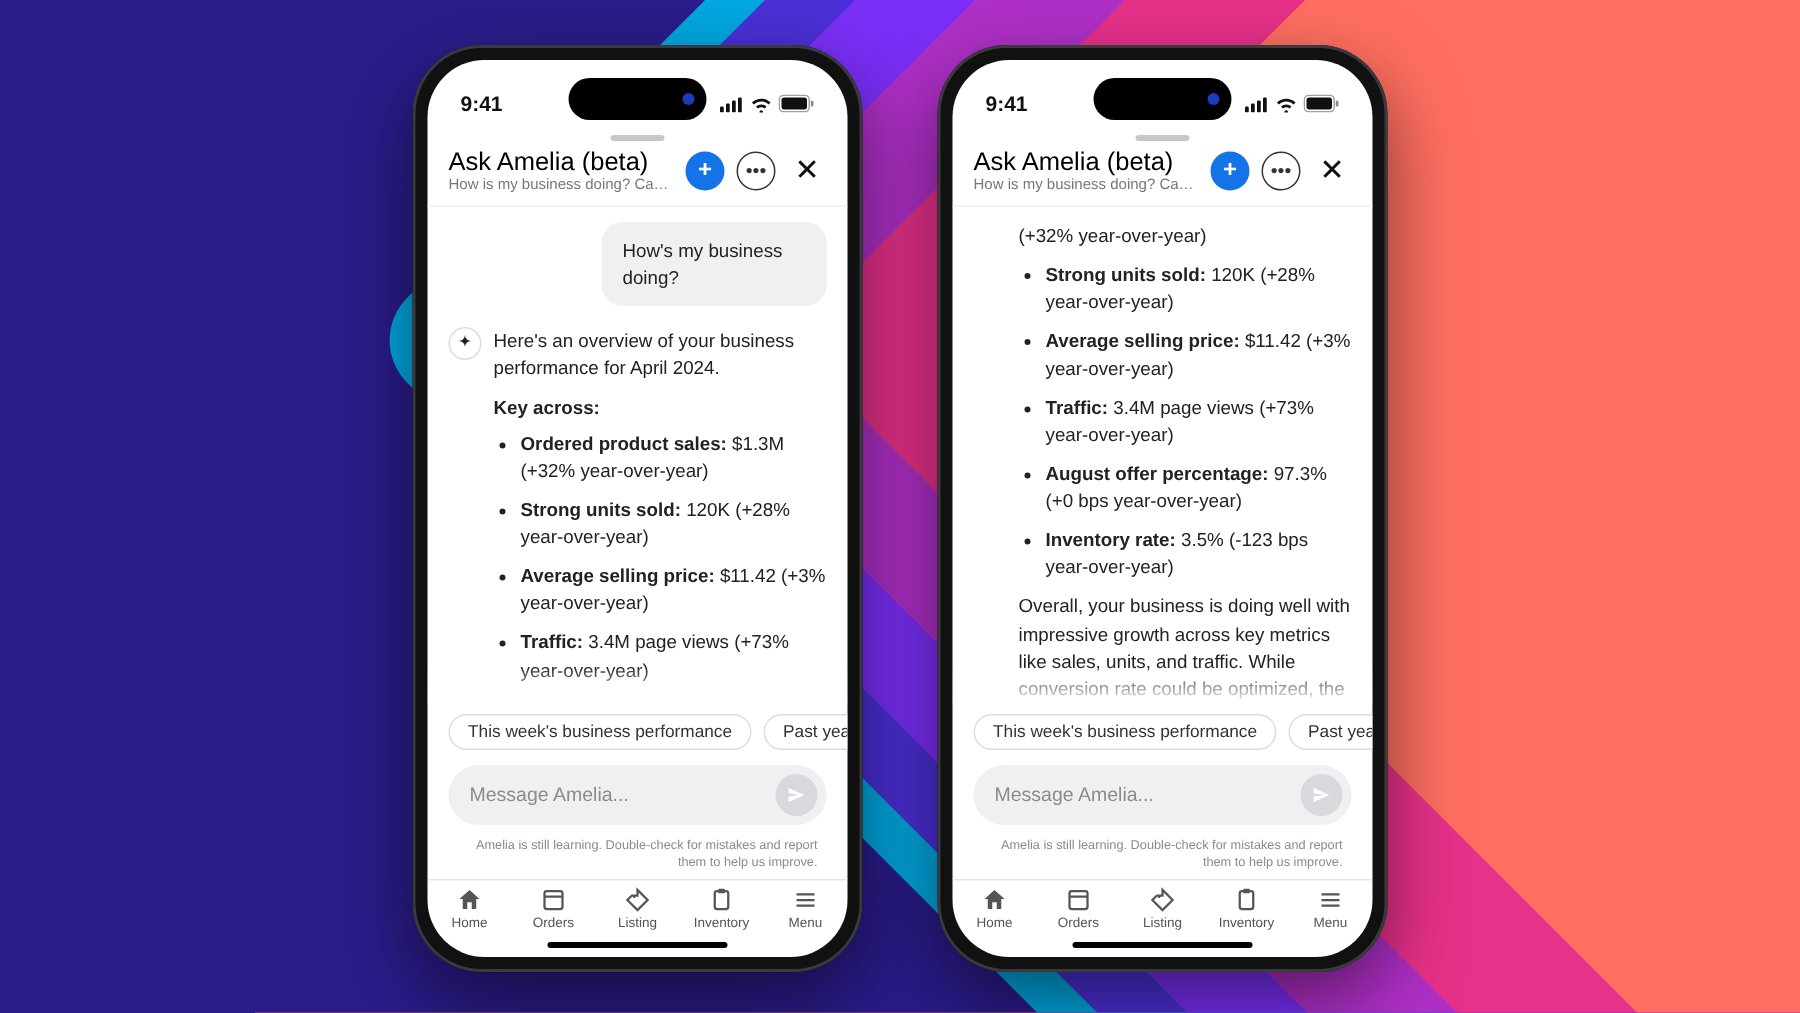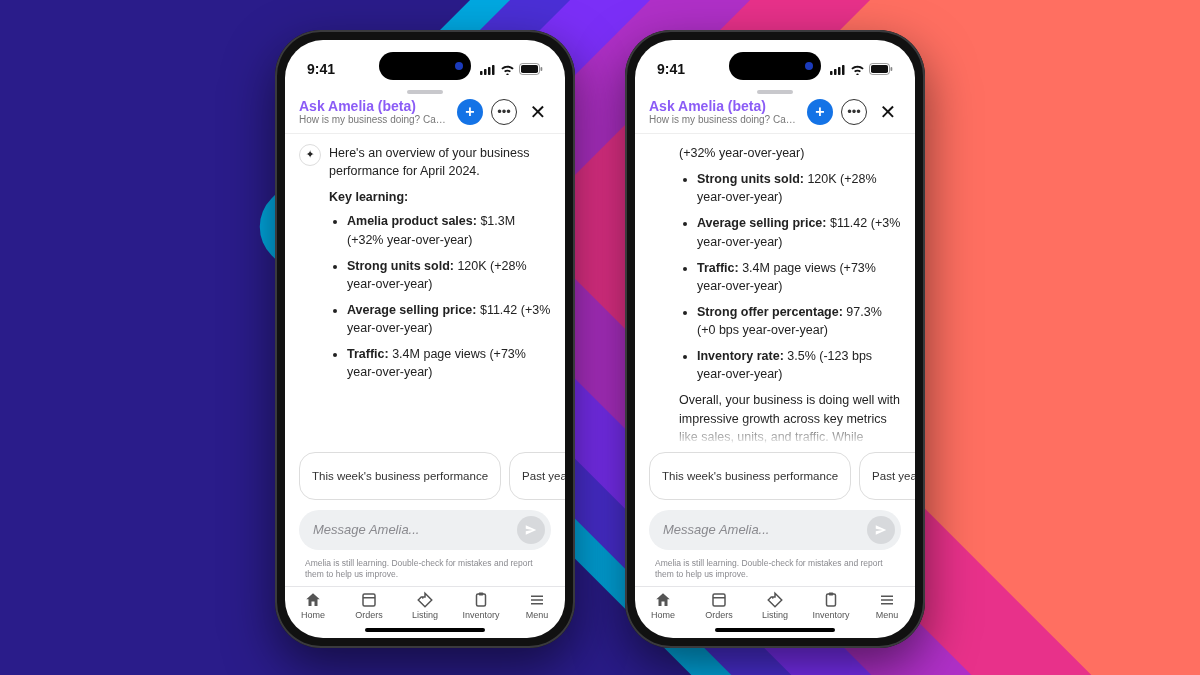--- a/index.html
+++ b/index.html
@@ -51,21 +51,21 @@
   .sb-right { display:flex; gap:4px; align-items:center; }
   .sb-right svg { display:block; }
 
   .grabber { width:36px; height:4px; background:#c8c8cc; border-radius:2px; margin:6px auto 4px; }
 
   .sheet-header {
     display:flex; align-items:center; padding:0 14px 8px; gap:8px;
     border-bottom:1px solid #eee;
   }
   .sh-titles { flex:1; min-width:0; }
-  .sh-title { font-weight:700; font-size:14px; color:#8b5cf6; }
+  .sh-title { font-weight:400; font-size:17px; color:#000000; }
   .sh-sub { font-size:10px; color:#777; white-space:nowrap; overflow:hidden; text-overflow:ellipsis; }
   .hicon { width:26px; height:26px; border-radius:50%; display:flex; align-items:center; justify-content:center; flex:0 0 auto; }
   .hicon.plus { background:#1473e6; color:#fff; font-size:16px; font-weight:700; }
   .hicon.dots { border:1.5px solid #333; color:#333; font-size:13px; }
   .hicon.close { font-size:20px; color:#111; font-weight:300; }
 
   .chat { flex:1; overflow:hidden; padding:10px 14px 0; font-size:12.5px; color:#222; line-height:1.45; position:relative; }
   .chat .fade { position:absolute; left:0; right:0; bottom:0; height:26px; background:linear-gradient(to bottom, rgba(255,255,255,0), #fff); }
 
   .user-bubble {
@@ -77,28 +77,28 @@
   .acol { flex:1; }
   .aname { font-weight:700; margin-bottom:4px; }
   .intro { margin-bottom:8px; }
   .km { font-weight:700; margin:4px 0 6px; }
   ul.metrics { list-style:disc; padding-left:18px; }
   ul.metrics li { margin-bottom:8px; }
   .mlabel { font-weight:700; }
   .summary { margin-top:8px; }
 
   .chips { display:flex; gap:8px; padding:6px 14px 6px; overflow:hidden; }
-  .chip { border:1px solid #ddd; border-radius:16px; padding:17px 12px; font-size:11.5px; white-space:nowrap; color:#333; background:#fff; }
-
-  .composer { padding:4px 14px 4px;font-style:italic; }
+  .chip { border:1px solid #ddd; border-radius:16px; padding:5px 12px; font-size:11.5px; white-space:nowrap; color:#333; background:#fff; }
+
+  .composer { padding:4px 14px 4px; }
   .composer-inner { background:#eef0f2; border-radius:22px; display:flex; align-items:center; padding:6px 6px 6px 14px; }
   .composer-inner .ph { flex:1; color:#8a8a8f; font-size:13px; }
   .sendbtn { width:28px; height:28px; border-radius:50%; background:#d7d9dc; display:flex; align-items:center; justify-content:center; }
 
-  .disclaimer { text-align:left; font-size:8.5px; color:#8a8a8f; padding:4px 20px 6px; line-height:1.3; }
+  .disclaimer { text-align:right; font-size:8.5px; color:#8a8a8f; padding:4px 20px 6px; line-height:1.3; }
 
   .tabbar { border-top:1px solid #e5e5e8; display:flex; padding:4px 0 6px; }
   .tab { flex:1; display:flex; flex-direction:column; align-items:center; gap:1px; color:#555; font-size:9px; }
   .tab svg { width:18px; height:18px; }
   .homebar { width:120px; height:4px; background:#000; border-radius:3px; margin:2px auto 6px; }
 </style>
 </head>
 <body>
 
 <div class="bg">
@@ -140,27 +140,28 @@
         <div class="sh-titles">
           <div class="sh-title">Ask Amelia (beta)</div>
           <div class="sh-sub">How is my business doing? Can you…</div>
         </div>
         <div class="hicon plus">+</div>
         <div class="hicon dots">•••</div>
         <div class="hicon close">✕</div>
       </div>
 
       <div class="chat">
+        <div class="user-bubble">How's my business doing?</div>
         <div class="arow">
           <div class="avatar">✦</div>
           <div class="acol">
             <div class="intro">Here's an overview of your business performance for April 2024.</div>
-            <div class="km">Key learning:</div>
+            <div class="km">Key across:</div>
             <ul class="metrics">
-              <li><span class="mlabel">Amelia product sales:</span> <span>$1.3M (+32% year-over-year)</span></li>
+              <li><span class="mlabel">Ordered product sales:</span> <span>$1.3M (+32% year-over-year)</span></li>
               <li><span class="mlabel">Strong units sold:</span> <span>120K (+28% year-over-year)</span></li>
               <li><span class="mlabel">Average selling price:</span> <span>$11.42 (+3% year-over-year)</span></li>
               <li><span class="mlabel">Traffic:</span> <span>3.4M page views (+73% year-over-year)</span></li>
 
             </ul>
           </div>
         </div>
         <div class="fade"></div>
       </div>
 
@@ -255,21 +256,21 @@
 
       <div class="chat">
         <div style="padding-left:30px; margin-bottom:8px;">(+32% year-over-year)</div>
         <div class="arow" style="margin-top:0;">
           <div class="avatar" style="visibility:hidden">✦</div>
           <div class="acol">
             <ul class="metrics">
               <li><span class="mlabel">Strong units sold:</span> <span>120K (+28% year-over-year)</span></li>
               <li><span class="mlabel">Average selling price:</span> <span>$11.42 (+3% year-over-year)</span></li>
               <li><span class="mlabel">Traffic:</span> <span>3.4M page views (+73% year-over-year)</span></li>
-              <li><span class="mlabel">Strong offer percentage:</span> <span>97.3% (+0 bps year-over-year)</span></li>
+              <li><span class="mlabel">August offer percentage:</span> <span>97.3% (+0 bps year-over-year)</span></li>
               <li><span class="mlabel">Inventory rate:</span> <span>3.5% (-123 bps year-over-year)</span></li>
             </ul>
             <div class="summary">Overall, your business is doing well with impressive growth across key metrics like sales, units, and traffic. While conversion rate could be optimized, the strong momentum positions you well for the upcoming holiday season.</div>
           </div>
         </div>
         <div class="fade"></div>
       </div>
 
       <div class="chips">
         <div class="chip">This week's business performance</div>

